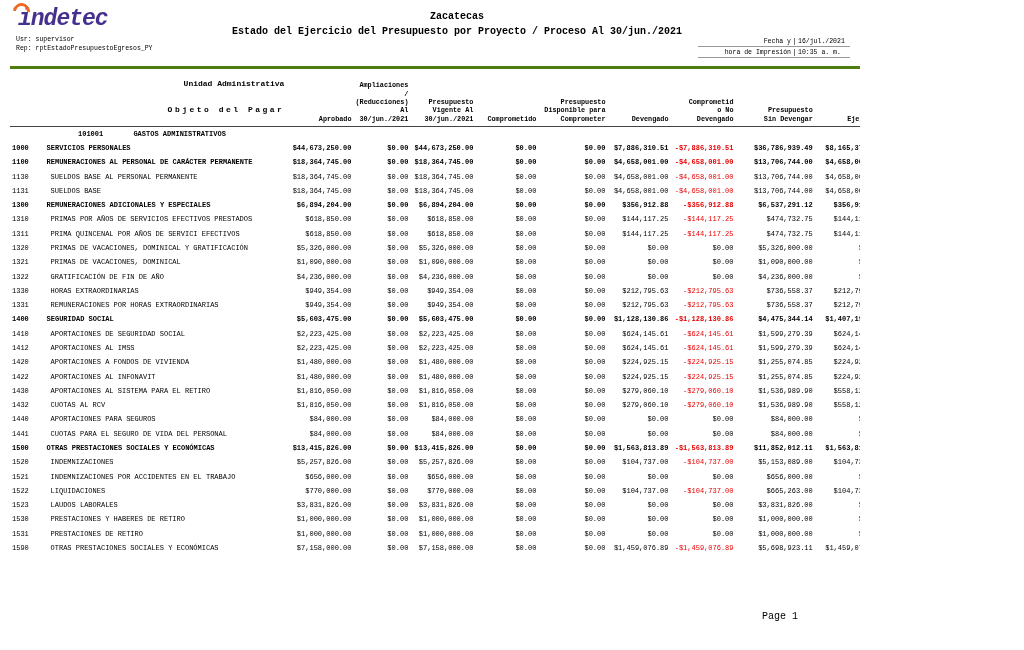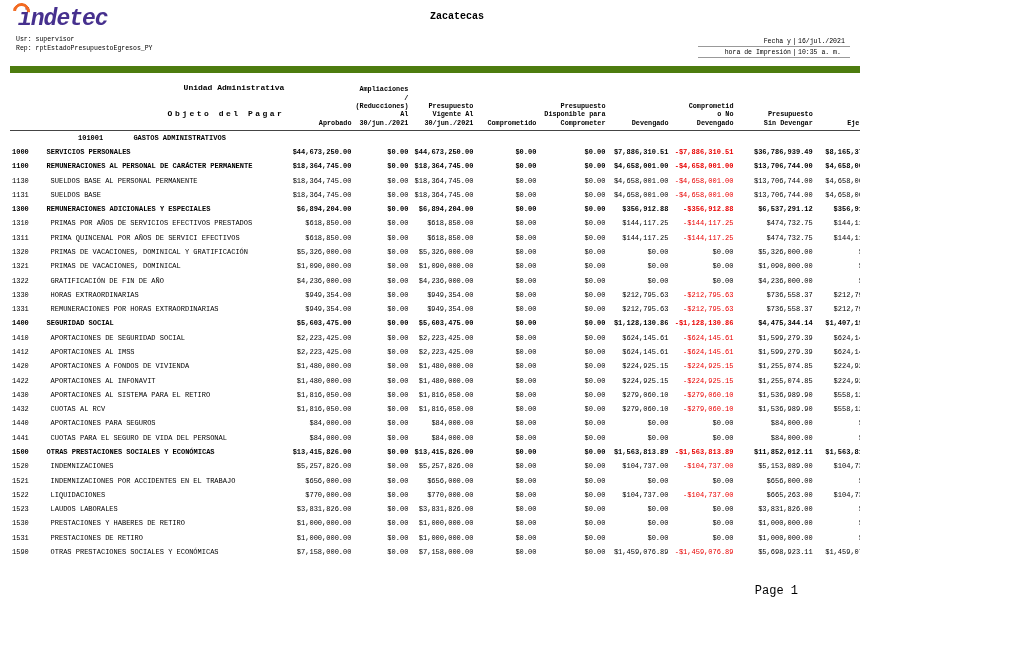--- a/index.html
+++ b/index.html
@@ -16,53 +16,54 @@
   .title-main{font-size:13px;font-weight:bold;}
   .title-state{font-size:10px;font-weight:bold;margin-top:1px;}
   .title-report{font-size:10px;font-weight:bold;margin-top:4px;}
   .meta-block{width:152px;font-size:6.5px;margin-top:28px;}
   .meta-row{display:flex;border-bottom:1px solid #999;padding:1.5px 0;}
   .meta-label{flex:1;text-align:right;padding-right:3px;border-right:1px solid #777;}
   .meta-value{width:52px;text-align:left;padding-left:3px;}
 
   
   .rpt-table{width:1004px;margin:8px 10px 0 10px;border-collapse:collapse;table-layout:fixed;}
-  .rpt-table thead th{border-top:7px solid #4d7c0f;border-bottom:1px solid #444;font-size:6.8px;font-weight:bold;padding:2px 2px 3px 2px;vertical-align:bottom;text-align:right;white-space:pre-line;line-height:1.25;}
+  .rpt-table thead th{border-top:3px solid #4d7c0f;border-bottom:1px solid #444;font-size:6.8px;font-weight:bold;padding:2px 2px 3px 2px;vertical-align:bottom;text-align:right;white-space:pre-line;line-height:1.25;}
   th.col-first{text-align:left;vertical-align:top;padding-top:3px;}
   th.col-left{text-align:left;}
   .uah1{font-size:8px;font-weight:bold;padding-left:24px;}
   .uah2{font-size:8px;font-weight:bold;letter-spacing:2.5px;margin-top:7px;}
   .section-row td{padding:9px 0 6px 0;font-size:10px;font-weight:bold;}
   .section-code{margin-left:66px;}
   .section-name{margin-left:26px;}
   .rpt-table tbody td{font-size:7px;line-height:1.1;padding:3.3px 2px;}
   td.code{white-space:nowrap;}
   td.name{white-space:nowrap;overflow:hidden;}
   td.num{text-align:right;white-space:nowrap;}
   tr.bold{font-weight:bold;}
   tr:not(.bold) td.name{padding-left:6px;}
   .neg{color:var(--neg,#e80000);}
 
-  .page-footer{position:absolute;right:62px;bottom:52px;font-size:12px;}
+  .page-footer{position:absolute;right:62px;bottom:28px;font-size:10px;}
 </style>
 </head>
 <body>
 
 <div class="page">
 
   <div class="rpt-header">
     <div class="logo-block">
       <div class="logo">
         <span class="swoosh"></span><span>indetec</span>
       </div>
       <div class="usr-line">Usr: supervisor</div>
       <div class="rep-line">Rep: rptEstadoPresupuestoEgresos_PY</div>
     </div>
     <div class="title-block">
       <div class="title-state">Zacatecas</div>
+      <div class="title-report">Estado del Ejercicio del Presupuesto por Proyecto / Proceso Al 30/jun./2021</div>
     </div>
     <div class="meta-block">
       <div class="meta-row">
         <span class="meta-label">Fecha y</span>
         <span class="meta-value">16/jul./2021</span>
       </div>
       <div class="meta-row">
         <span class="meta-label">hora de Impresión</span>
         <span class="meta-value">10:35 a. m.</span>
       </div>

